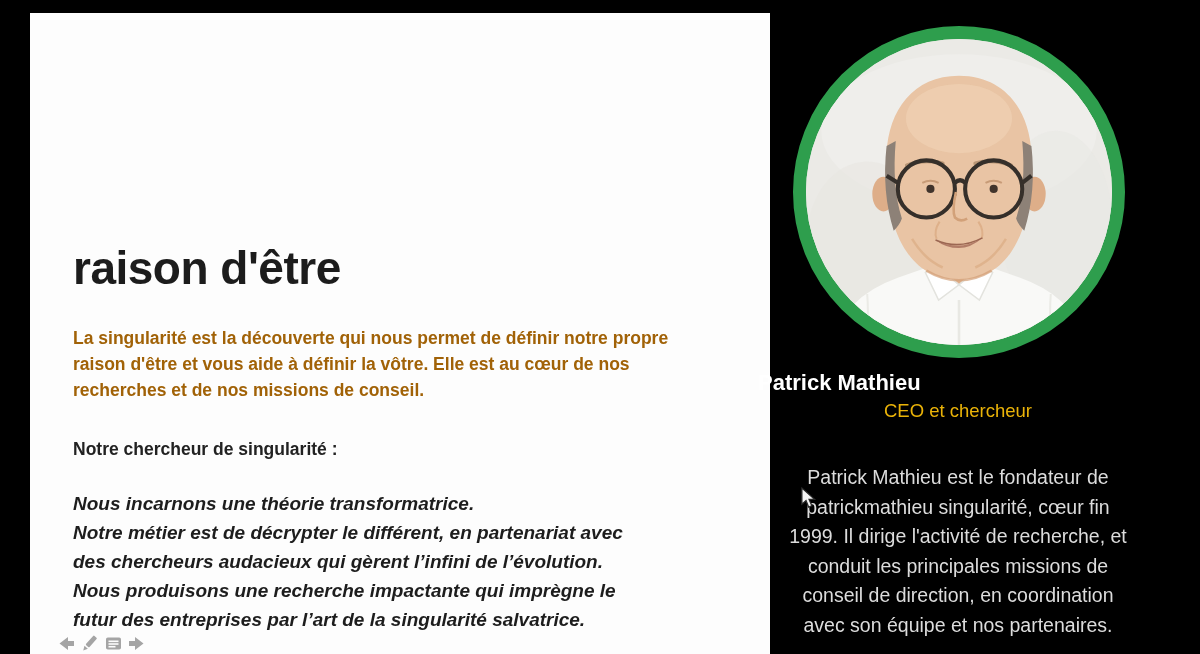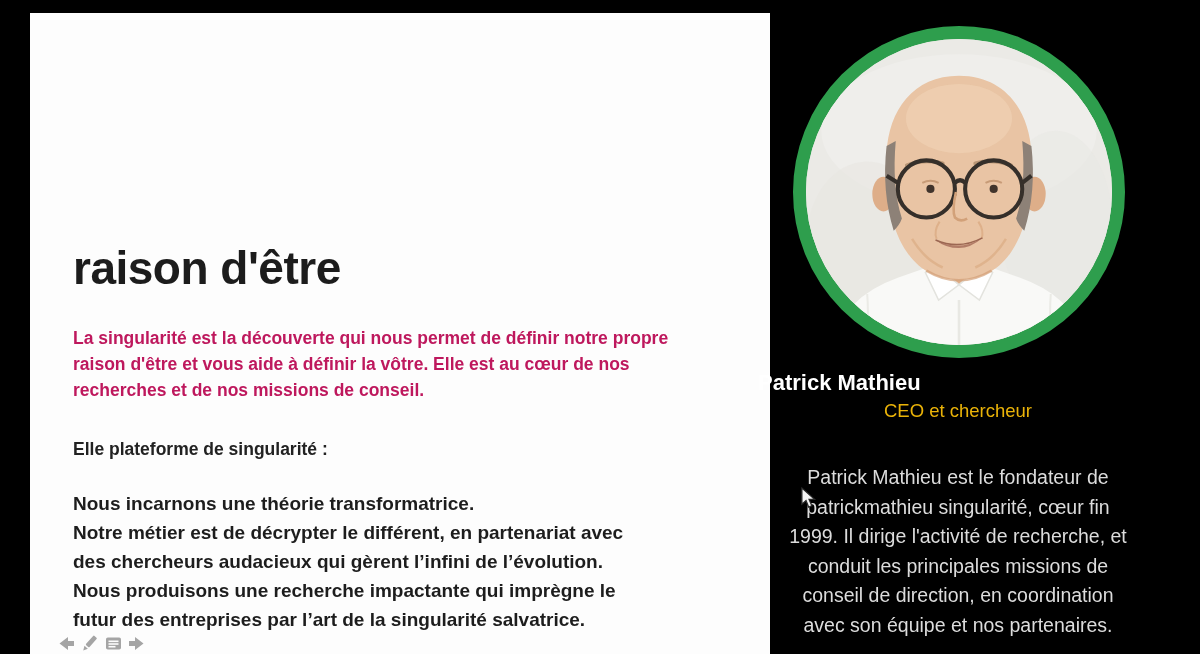--- a/index.html
+++ b/index.html
@@ -25,36 +25,37 @@
     font-weight: 700;
     letter-spacing: -0.5px;
     color: #1c1c1c;
   }
   .intro {
     position: absolute;
     left: 43px; top: 312px;
     font-size: 17.5px;
     line-height: 26px;
     font-weight: 600;
-    color: #be185d;
+    color: #a16207;
   }
   .platform-label {
     position: absolute;
     left: 43px; top: 426px;
     font-size: 17.5px;
     font-weight: 600;
     color: #222;
   }
   .manifesto {
     position: absolute;
     left: 43px; top: 476px;
     font-size: 19px;
     line-height: 29px;
     font-weight: 700;
     color: #1d1d1d;
+    font-style: italic;
   }
 
   
   .toolbar {
     position: absolute;
     left: 25px; top: 620px;
     display: flex;
     gap: 3px;
     align-items: center;
   }
@@ -123,21 +124,21 @@
   <section class="slide">
 
     <h1 class="slide-title">raison d'être</h1>
 
     <div class="intro">
       <div>La singularité est la découverte qui nous permet de définir notre propre</div>
       <div>raison d'être et vous aide à définir la vôtre. Elle est au cœur de nos</div>
       <div>recherches et de nos missions de conseil.</div>
     </div>
 
-    <div class="platform-label">Elle plateforme de singularité :</div>
+    <div class="platform-label">Notre chercheur de singularité :</div>
 
     <div class="manifesto">
       <div>Nous incarnons une théorie transformatrice.</div>
       <div>Notre métier est de décrypter le différent, en partenariat avec</div>
       <div>des chercheurs audacieux qui gèrent l’infini de l’évolution.</div>
       <div>Nous produisons une recherche impactante qui imprègne le</div>
       <div>futur des entreprises par l’art de la singularité salvatrice.</div>
     </div>
 
     <div class="toolbar">

